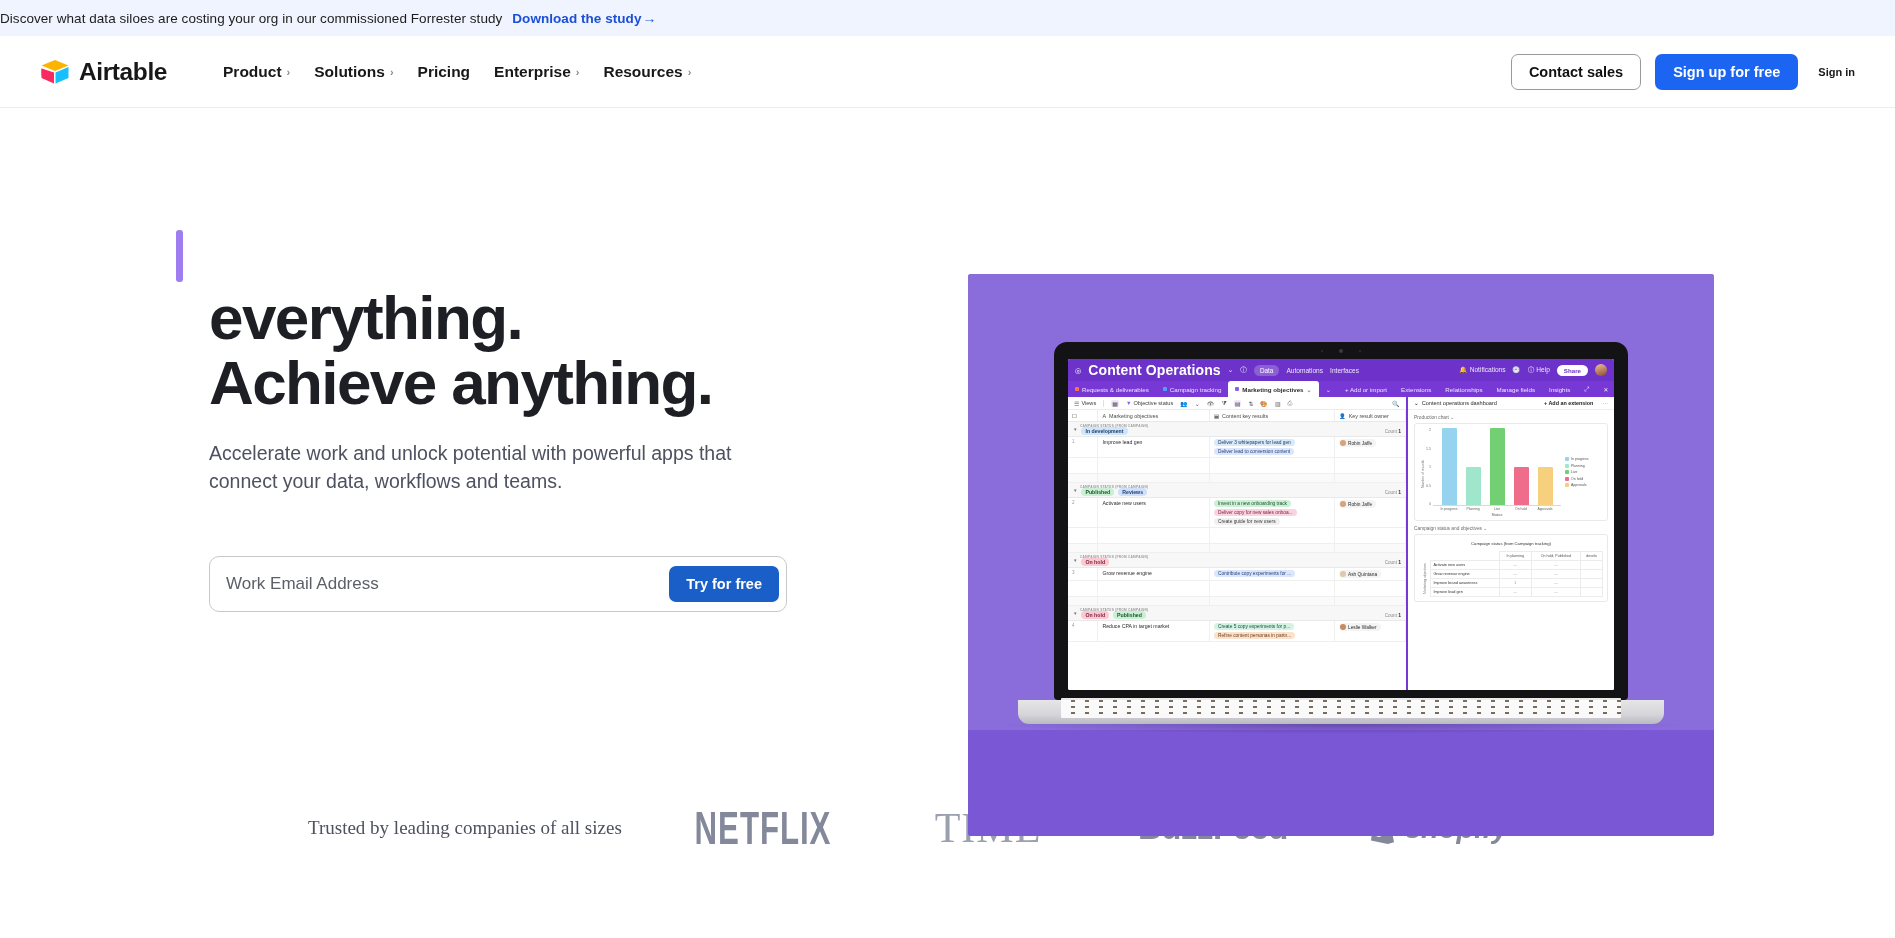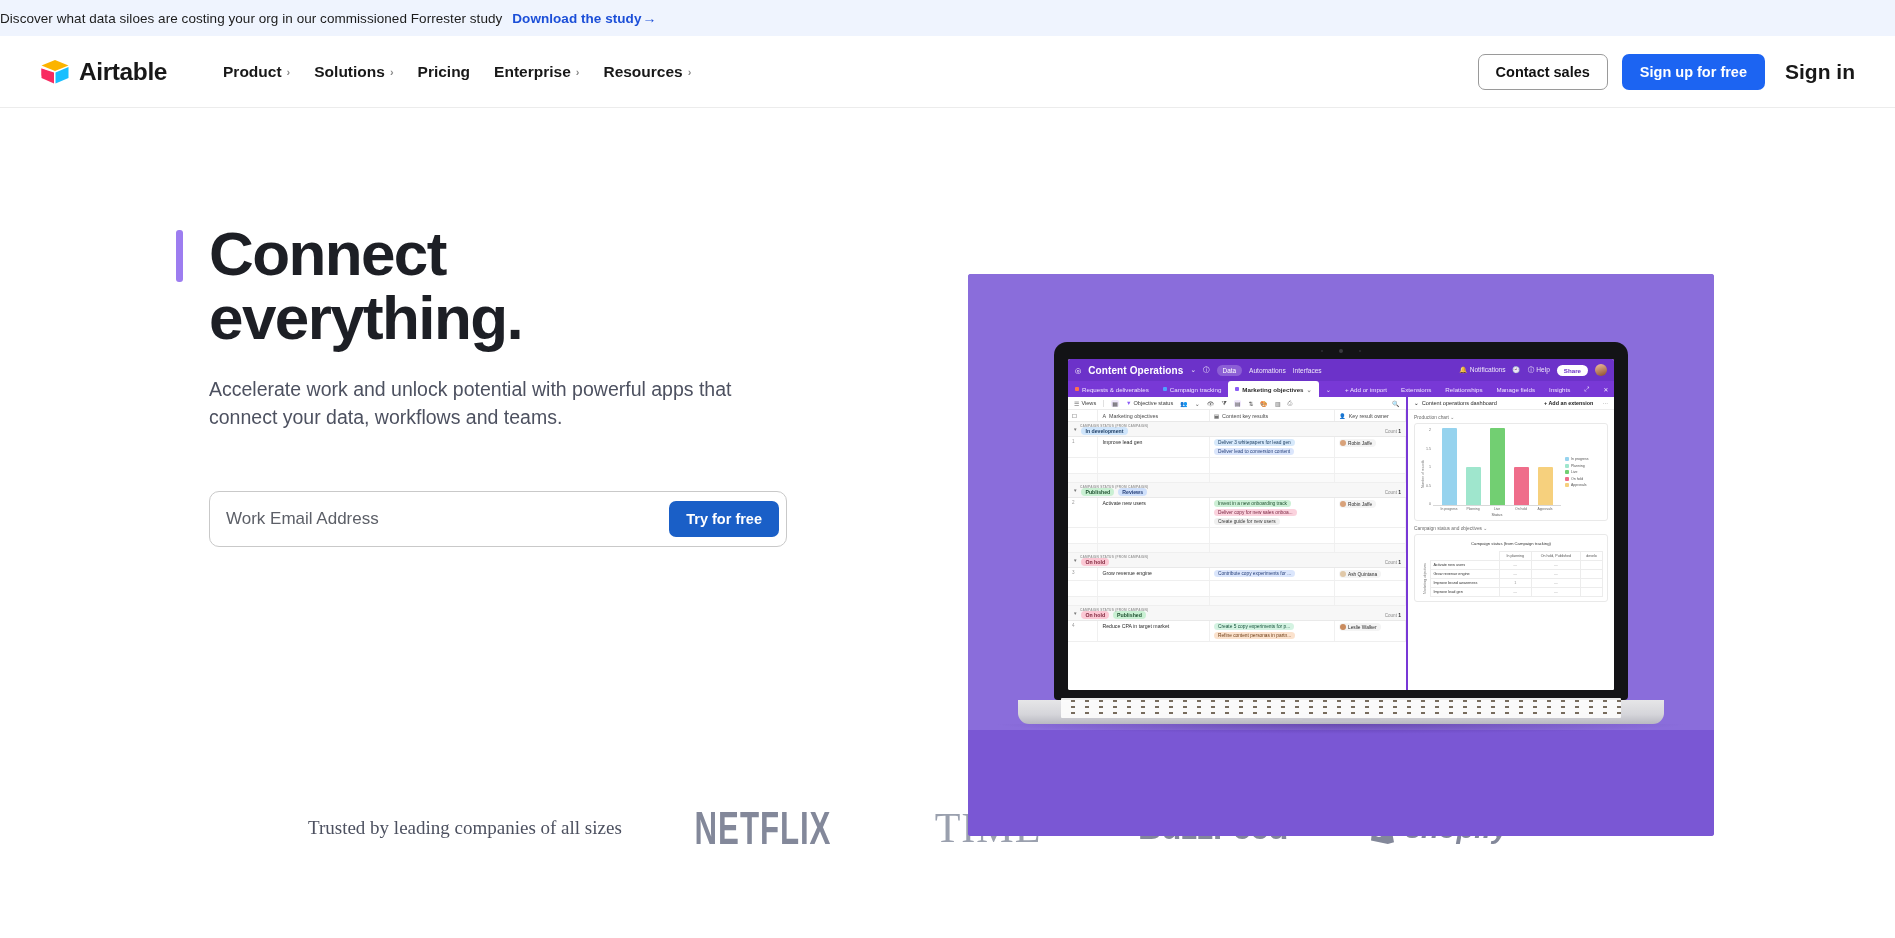--- a/index.html
+++ b/index.html
@@ -52,21 +52,21 @@
   .btn-outline {
     border: 1px solid #9a9a9a; border-radius: 7px;
     padding: 9px 17px; font-size: 14.5px; font-weight: 700; color: #111;
     background: #fff; cursor: pointer; white-space: nowrap;
   }
   .btn-primary {
     background: #1c64f2; border: none; border-radius: 7px;
     padding: 10px 18px; font-size: 14.5px; font-weight: 700; color: #fff;
     cursor: pointer; white-space: nowrap;
   }
-  .signin { font-size: 21px; font-weight: 600; color: #181818; cursor: pointer; padding: 0 6px; white-space: nowrap; }
+  .signin { font-size: 11px; font-weight: 600; color: #181818; cursor: pointer; padding: 0 6px; white-space: nowrap; }
 
   
   .hero { display: flex; padding: 52px 0 0 0; position: relative; height: 640px; }
   .hero-left { width: 830px; padding-left: 178px; padding-top: 62px; position: relative; }
   .accent-bar {
     position: absolute; left: 176px; top: 70px;
     width: 7px; height: 52px; background: #9d7df0; border-radius: 3px;
   }
   .headline {
     font-size: 62px; line-height: 1.04; font-weight: 700;
@@ -148,21 +148,21 @@
     width: 700px; margin-left: -63px; height: 10px;
     background: radial-gradient(ellipse at 50% 0%, rgba(60,30,120,.45), rgba(60,30,120,0) 70%);
   }
 
   
   .app-top {
     background: #6c32c9; color: #fff; height: 22px;
     display: flex; align-items: center; padding: 0 7px; gap: 7px;
     font-size: 7.2px;
   }
-  .app-title { font-weight: 700; font-size: 10px; letter-spacing: .1px; }
+  .app-title { font-weight: 700; font-size: 14px; letter-spacing: .1px; }
   .app-top .pill { background: rgba(255,255,255,.22); border-radius: 7px; padding: 2px 6px; font-size: 6.4px; }
   .app-top .tl { opacity: .88; font-size: 6.6px; }
   .app-top-right { margin-left: auto; display: flex; align-items: center; gap: 7px; }
   .share-btn { background:#fff; color:#6c32c9; border-radius:8px; padding:2px 7px; font-weight:700; font-size:6.2px; }
   .avatar-top { width: 12px; height: 12px; border-radius: 50%; background: linear-gradient(160deg,#f3c0a0,#8a4b2a); }
 
   .app-tabs {
     background: #7838d6; height: 16px; display: flex; align-items: stretch;
     font-size: 6.2px; color: #efe4ff;
   }
@@ -324,22 +324,23 @@
     <button class="btn-outline">Contact sales</button>
     <button class="btn-primary">Sign up for free</button>
     <span class="signin">Sign in</span>
   </div>
 </div>
 
 <div class="hero">
   <div class="hero-left">
     <div class="accent-bar"></div>
     <h1 class="headline">
-      <span>Connect</span><br>
+      <br>
       <span>everything.</span><br>
+      <span>Achieve anything.</span>
     </h1>
     <p class="subhead">Accelerate work and unlock potential with powerful apps that connect your data, workflows and teams.</p>
 
     <div class="signup-form">
       <input class="signup-input" type="text" placeholder="Work Email Address" style="">
       <button class="btn-try">Try for free</button>
     </div>
   </div>
 
   <div class="hero-right">

